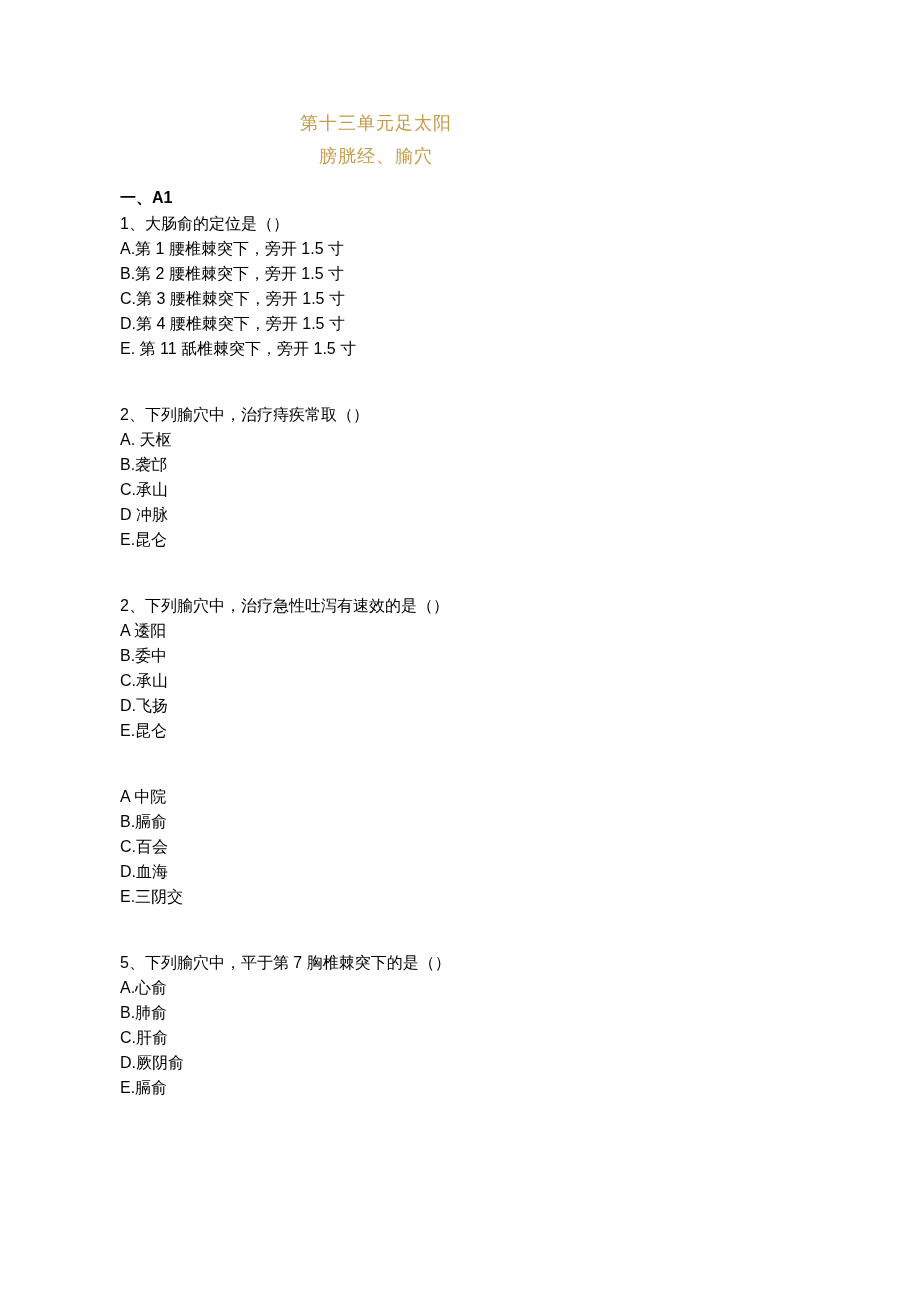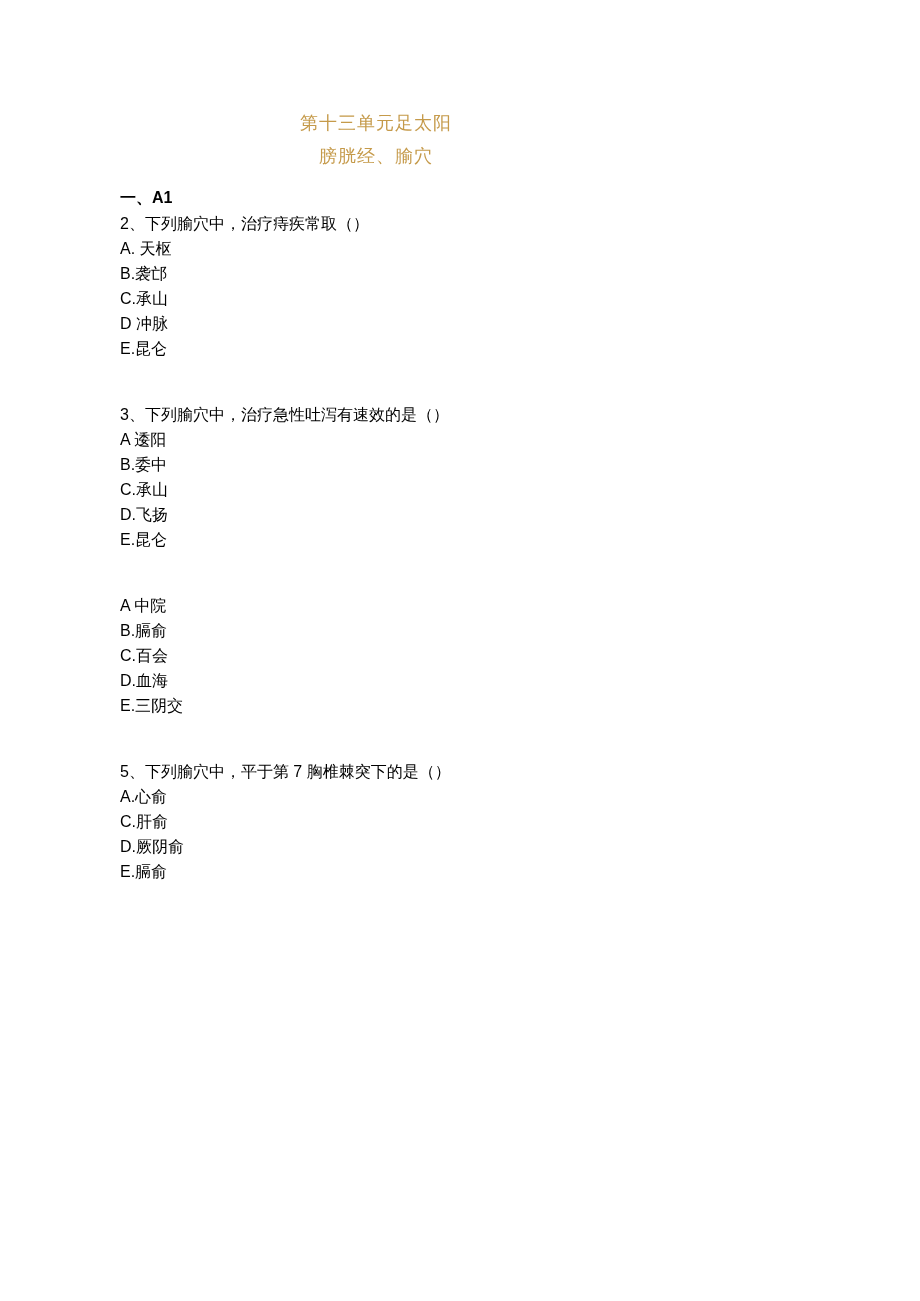--- a/index.html
+++ b/index.html
@@ -41,44 +41,53 @@
 
 <div class="page">
 
   <div class="title">第十三单元足太阳</div>
   <div class="title">膀胱经、腧穴</div>
 
   <div class="section-head">一、A1</div>
 
   <div id="questions">
       <div class="q-block">
+        <div class="q-line">1、大肠俞的定位是（）</div>
+        <div class="opt-line">A.第 1 腰椎棘突下，旁开 1.5 寸</div>
+        <div class="opt-line">B.第 2 腰椎棘突下，旁开 1.5 寸</div>
+        <div class="opt-line">C.第 3 腰椎棘突下，旁开 1.5 寸</div>
+        <div class="opt-line">D.第 4 腰椎棘突下，旁开 1.5 寸</div>
+        <div class="opt-line">E. 第 11 舐椎棘突下，旁开 1.5 寸</div>
+      </div>
+      <div class="q-block">
         <div class="q-line">2、下列腧穴中，治疗痔疾常取（）</div>
         <div class="opt-line">A. 天枢</div>
         <div class="opt-line">B.袭邙</div>
         <div class="opt-line">C.承山</div>
         <div class="opt-line">D 冲脉</div>
         <div class="opt-line">E.昆仑</div>
       </div>
       <div class="q-block">
-        <div class="q-line">3、下列腧穴中，治疗急性吐泻有速效的是（）</div>
+        <div class="q-line">2、下列腧穴中，治疗急性吐泻有速效的是（）</div>
         <div class="opt-line">A 逶阳</div>
         <div class="opt-line">B.委中</div>
         <div class="opt-line">C.承山</div>
         <div class="opt-line">D.飞扬</div>
         <div class="opt-line">E.昆仑</div>
       </div>
       <div class="q-block">
         <div class="opt-line">A 中院</div>
         <div class="opt-line">B.膈俞</div>
         <div class="opt-line">C.百会</div>
         <div class="opt-line">D.血海</div>
         <div class="opt-line">E.三阴交</div>
       </div>
       <div class="q-block">
         <div class="q-line">5、下列腧穴中，平于第 7 胸椎棘突下的是（）</div>
         <div class="opt-line">A.心俞</div>
+        <div class="opt-line">B.肺俞</div>
         <div class="opt-line">C.肝俞</div>
         <div class="opt-line">D.厥阴俞</div>
         <div class="opt-line">E.膈俞</div>
       </div>
     </div>
 
 </div>
 
 </body></html>

